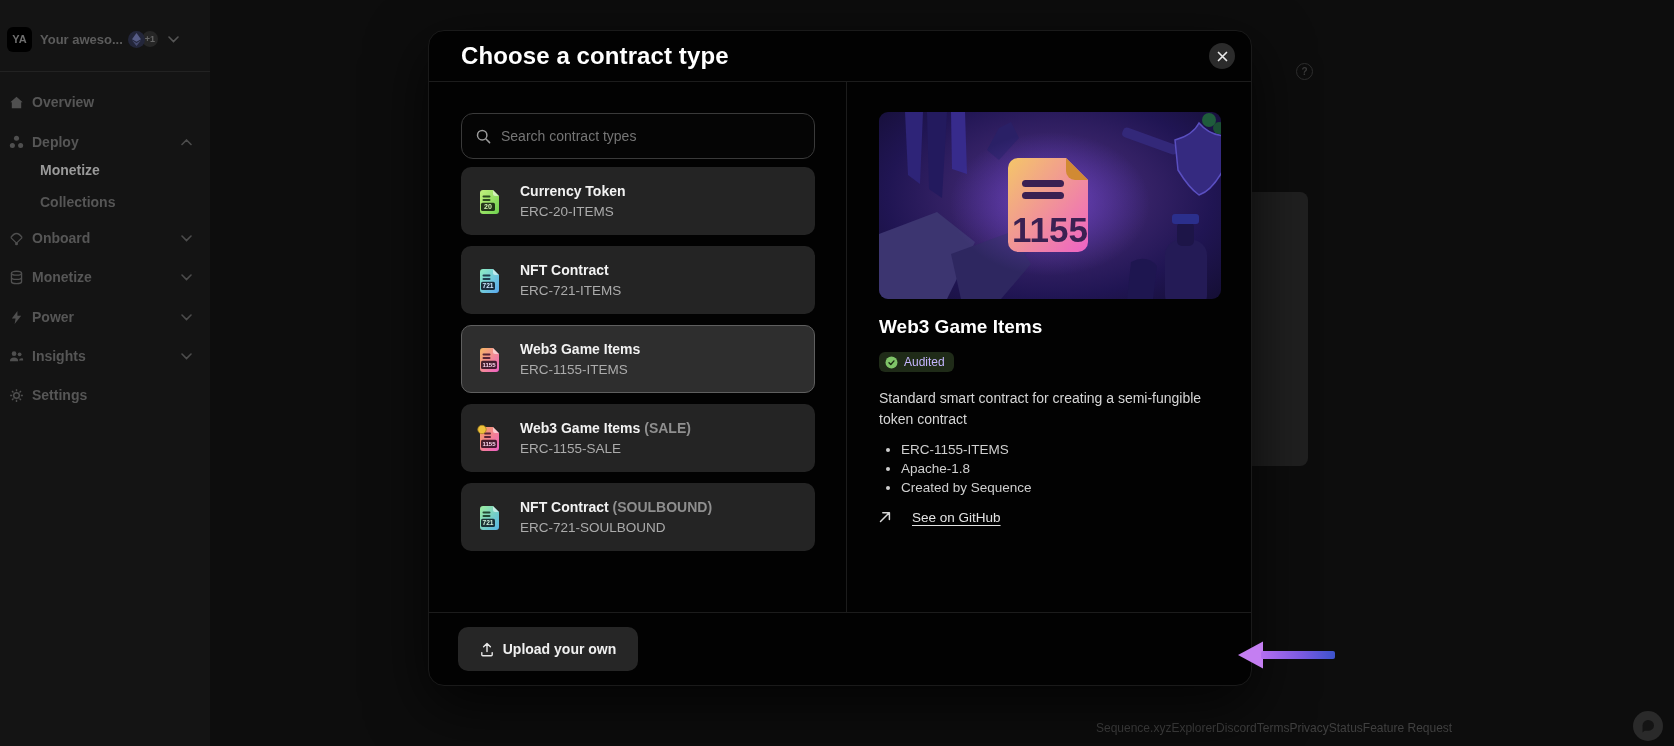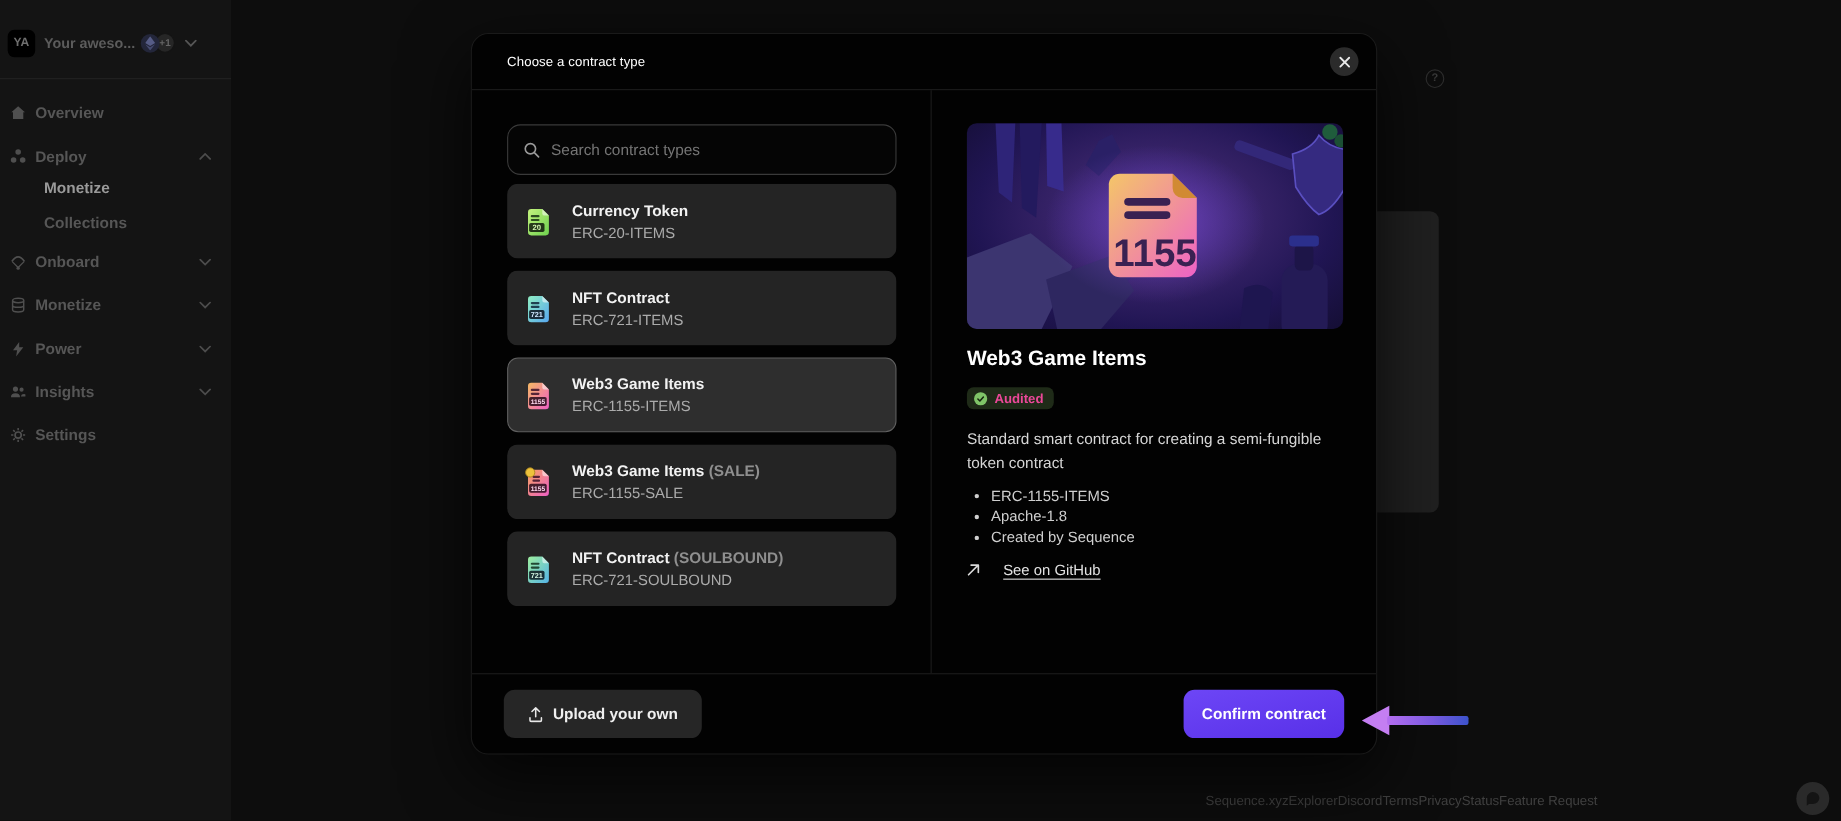--- a/index.html
+++ b/index.html
@@ -52,21 +52,21 @@
   }
 
   
   .modal {
     position:absolute; left:428px; top:30px; width:824px; height:656px;
     background:#020202; border:1px solid #1a1a1a; border-radius:16px;
     box-shadow:0 20px 60px rgba(0,0,0,.75);
     display:flex; flex-direction:column; overflow:hidden;
   }
   .modal-header { height:51px; flex:0 0 auto; border-bottom:1px solid #1c1c1c; display:flex; align-items:center; padding:0 32px; position:relative; }
-  .modal-title { font-size:12px; font-weight:normal; color:#ffffff; letter-spacing:.1px; }
+  .modal-title { font-size:24px; font-weight:bold; color:#ffffff; letter-spacing:.1px; }
   .modal-close {
     position:absolute; right:16px; top:12px; width:26px; height:26px; border-radius:50%;
     background:#2b2b2b; display:flex; align-items:center; justify-content:center; cursor:pointer;
   }
   .modal-body { flex:1 1 auto; display:flex; min-height:0; }
   .col-left { width:418px; flex:0 0 auto; border-right:1px solid #1c1c1c; padding:31px 32px 0 32px; overflow:hidden; }
   .col-right { flex:1 1 auto; padding:30px 32px 0 32px; }
 
   .search-box {
     width:354px; height:46px; border:1px solid #3a3a3a; border-radius:12px;
@@ -95,21 +95,21 @@
     background:
       radial-gradient(ellipse 70% 80% at 50% 45%, #4b2f93 0%, #342165 42%, #201553 68%, #140e33 100%);
   }
   .hero svg { position:absolute; inset:0; }
 
   .detail-title { font-size:19px; font-weight:bold; color:#ffffff; margin-top:17px; }
   .badge {
     display:inline-flex; align-items:center; gap:6px; margin-top:14px;
     background:#1f2b18; border-radius:6px; padding:3px 9px 3px 6px;
   }
-  .badge-label { font-size:12px; font-weight:bold; color:#ec4899; }
+  .badge-label { font-size:12px; font-weight:normal; color:#c4b5fd; }
   .detail-desc { margin-top:15px; font-size:14px; line-height:21px; color:#d6d6d6; max-width:350px; }
   .detail-bullets { margin-top:10px; padding-left:22px; }
   .detail-bullets li { font-size:13.5px; line-height:19px; color:#cfcfcf; }
   .github-link { display:flex; align-items:center; gap:21px; margin-top:13px; cursor:pointer; }
   .github-link span { font-size:13.5px; color:#e3e3e3; text-decoration:underline; text-underline-offset:3px; }
 
   .modal-footer {
     flex:0 0 auto; height:73px; border-top:1px solid #1c1c1c;
     display:flex; align-items:center; justify-content:space-between; padding:0 29px;
   }
@@ -466,23 +466,20 @@
       </div>
     </div>
 
     <div class="modal-footer">
       <button class="btn btn-upload">
         <svg width="14" height="15" viewBox="0 0 14 15">
             <path d="M7 1.5 v8 M3.6 4.8 L7 1.5 l3.4 3.3 M1.8 10.6 v2.2 a1 1 0 0 0 1 1 h8.4 a1 1 0 0 0 1 -1 v-2.2" stroke="#e8e8e8" stroke-width="1.4" fill="none" stroke-linecap="round" stroke-linejoin="round"></path>
           </svg>
         <span>Upload your own</span>
       </button>
-      <button class="btn btn-confirm">
-        <span>Confirm contract</span>
-      </button>
     </div>
   </div>
 
   <svg class="annot-arrow" width="98" height="34" viewBox="0 0 98 34">
     <polygon points="0,17 25,3.5 25,30.5" fill="#c47ef2"></polygon>
     <rect x="23" y="13" width="74" height="8" rx="2" fill="url(#arrowGrad)"></rect>
   </svg>
 
 </div>
 

